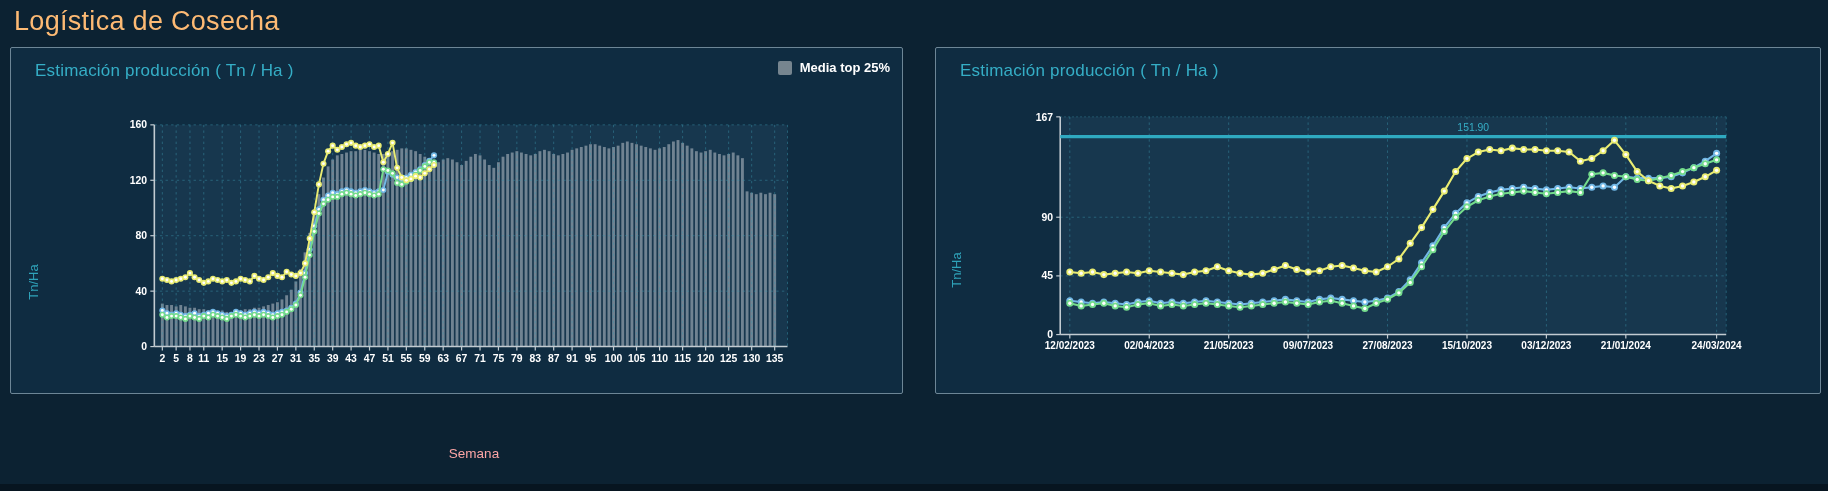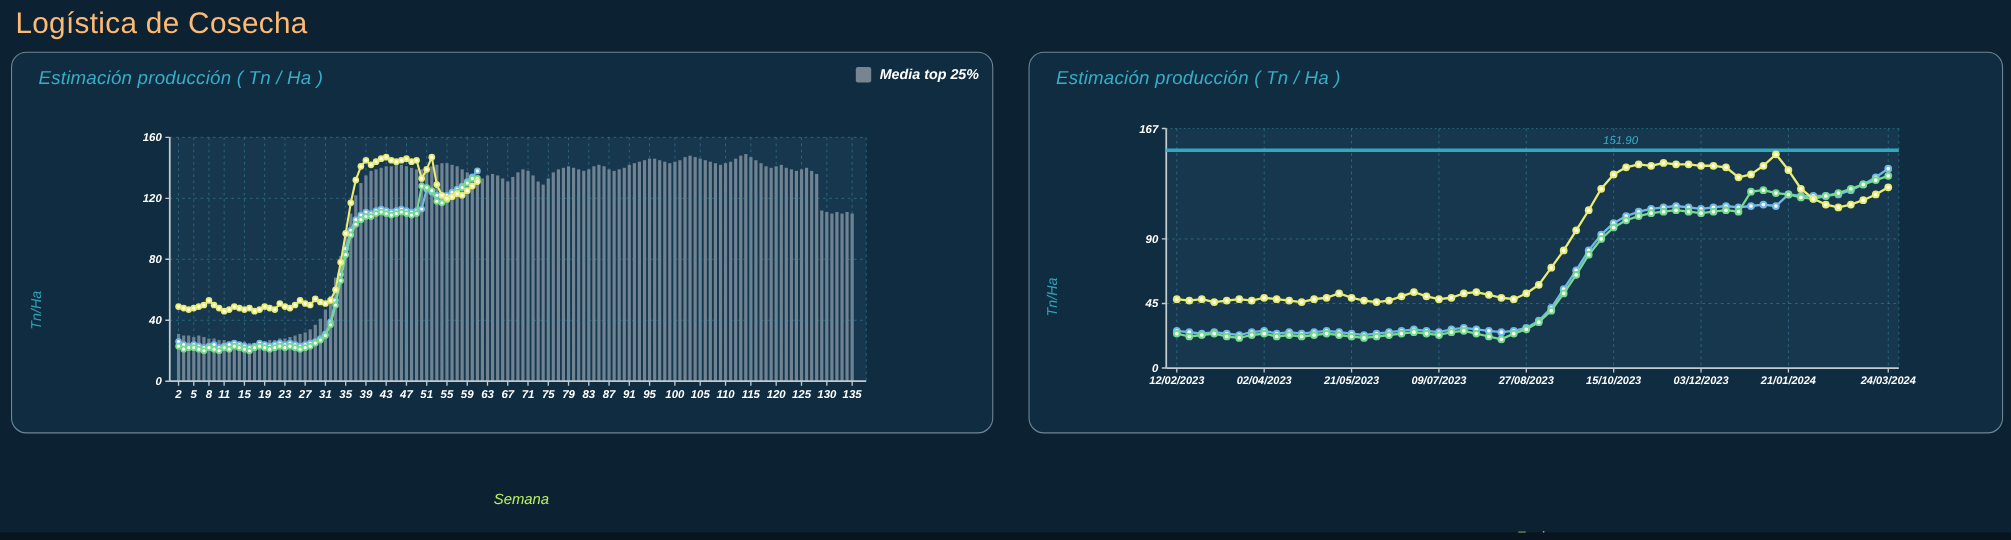--- a/index.html
+++ b/index.html
@@ -6,41 +6,41 @@
   body{
     width:1828px;height:491px;position:relative;overflow:hidden;
     background:#0c2232;font-family:"Liberation Sans",sans-serif;
   }
   .page-title{
     position:absolute;left:14px;top:6px;font-size:27px;font-weight:500;
     color:#fdba74;letter-spacing:.3px;
   }
   .panel{
     position:absolute;top:47px;height:347px;background:#0f2c41;
-    border:1px solid #6d8696;border-radius:14px;box-sizing:border-box;font-style:italic;
+    border:1px solid #6d8696;border-radius:2px;box-sizing:border-box;
   }
   .panel-left{left:10px;width:893px;}
   .panel-right{left:935px;width:886px;}
   .panel-title{
     position:absolute;left:24px;top:13px;font-size:17px;font-weight:400;
     color:#35aec6;letter-spacing:.2px;
   }
   .legend{
     position:absolute;right:12px;top:12px;display:flex;align-items:center;gap:8px;
     cursor:pointer;
   }
   .legend .swatch{width:14px;height:14px;border-radius:2px;background:#76858f;display:inline-block;}
   .legend .legend-label{color:#ffffff;font-size:13px;font-weight:700;}
   .chart-svg{position:absolute;left:0;top:0;width:100%;height:100%;}
   .ylabel{
     position:absolute;color:#2fa3ba;font-size:13px;font-weight:500;
     transform:translate(-50%,-50%) rotate(-90deg);white-space:nowrap;
   }
   .xlabel{
-    position:absolute;color:#bef264;font-size:13.5px;font-weight:500;
+    position:absolute;color:#fca5a5;font-size:13.5px;font-weight:500;
     transform:translateX(-50%);white-space:nowrap;
   }
   .bottom-strip{position:absolute;left:0;bottom:0;width:100%;height:7px;background:#071520;}
   svg text{font-family:"Liberation Sans",sans-serif;}
   .tick-num{fill:#ffffff;font-size:13px;font-weight:700;}
   .tick-date{fill:#ffffff;font-size:12.5px;font-weight:700;}
   .thresh-label{fill:#35aec6;font-size:13px;font-weight:500;}
 </style>
 </head>
 <body>

